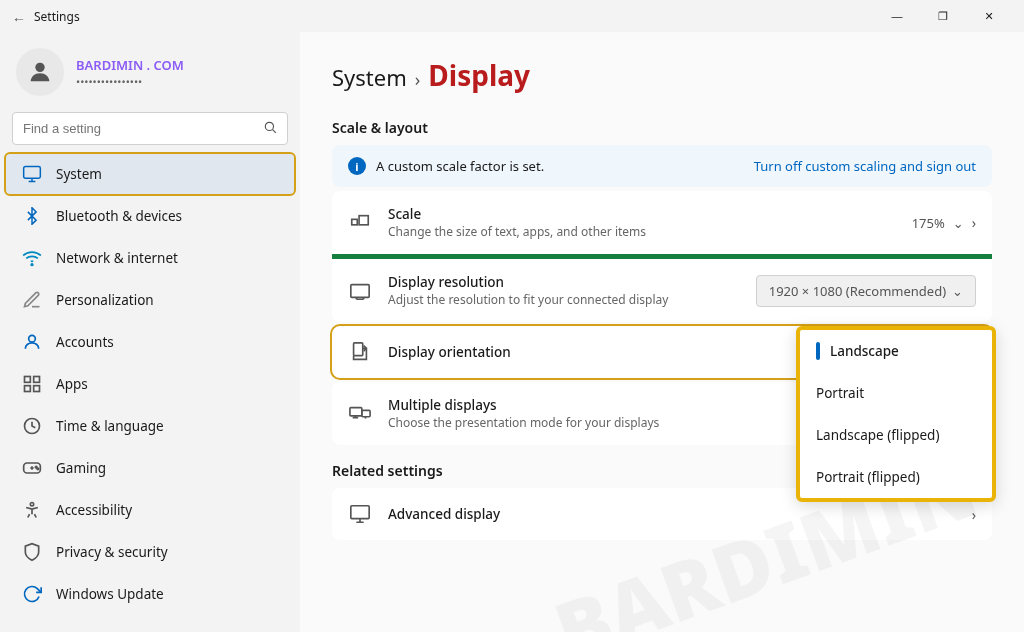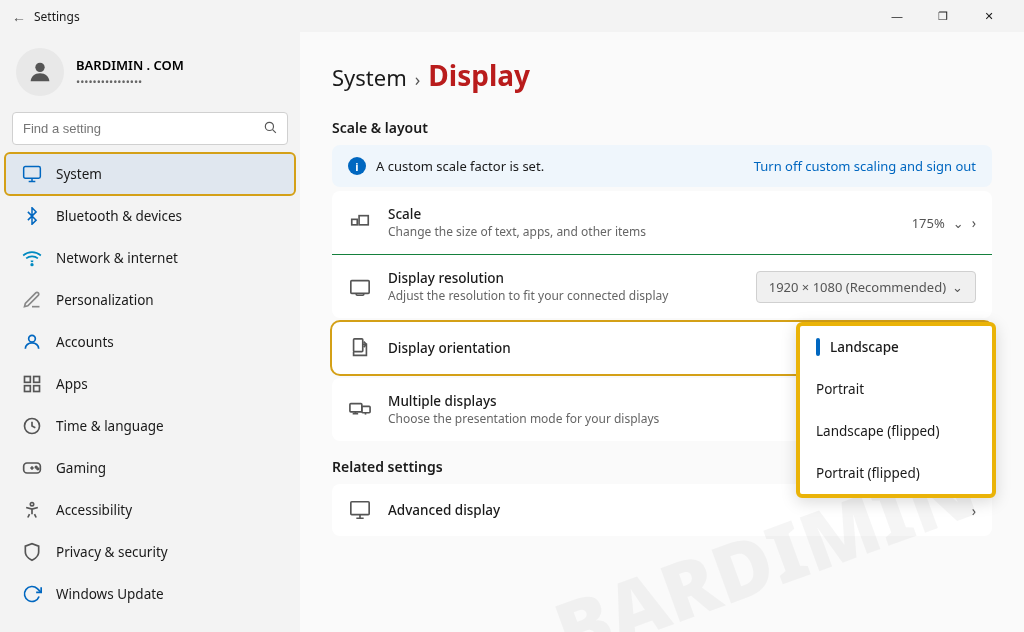--- a/index.html
+++ b/index.html
@@ -85,21 +85,21 @@
       color: #555;
       flex-shrink: 0;
     }
     .user-info {
       display: flex;
       flex-direction: column;
     }
     .user-name {
       font-size: 13px;
       font-weight: 600;
-      color: #000000;
+      color: #8b5cf6;
     }
     .user-email {
       font-size: 11px;
       color: #666;
     }
 
     .search-box {
       margin: 4px 12px 8px 12px;
       display: flex;
       align-items: center;
@@ -228,21 +228,21 @@
       color: #0067c0;
       cursor: pointer;
       text-decoration: none;
     }
 
     
     .settings-row {
       display: flex;
       align-items: center;
       padding: 14px 16px;
-      border-bottom: 1px solid #15803d;
+      border-bottom: 5px solid #15803d;
       gap: 16px;
       position: relative;
     }
     .settings-row:last-child { border-bottom: none; }
     .row-icon {
       width: 24px;
       height: 24px;
       display: flex;
       align-items: center;
       justify-content: center;

